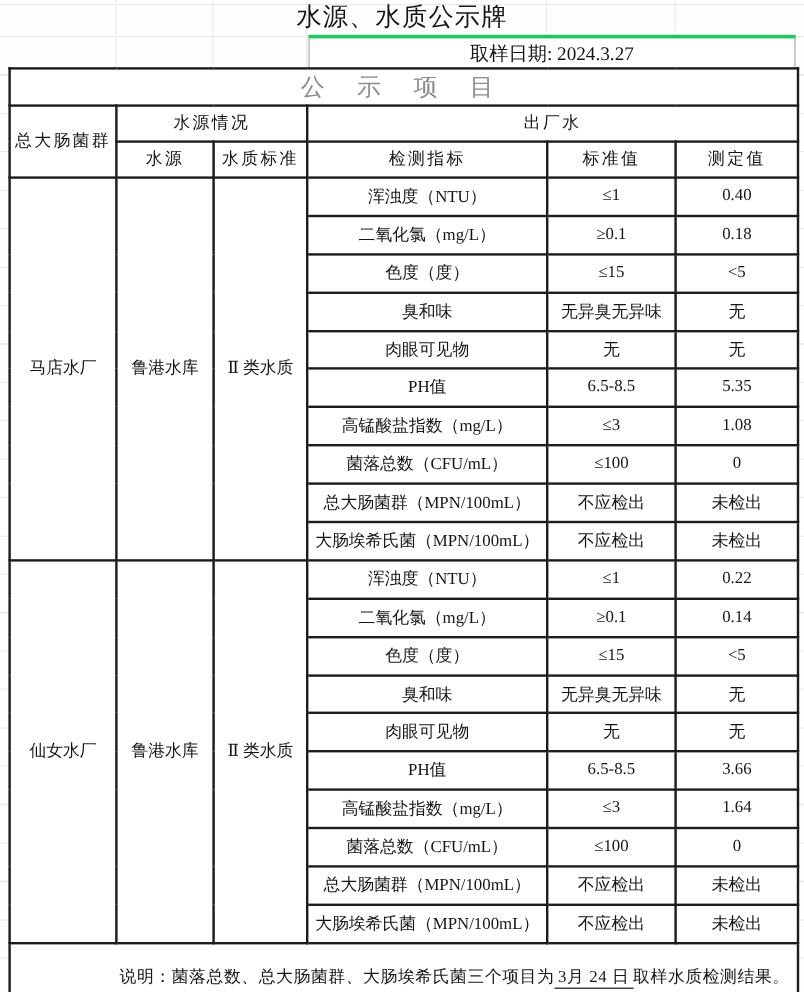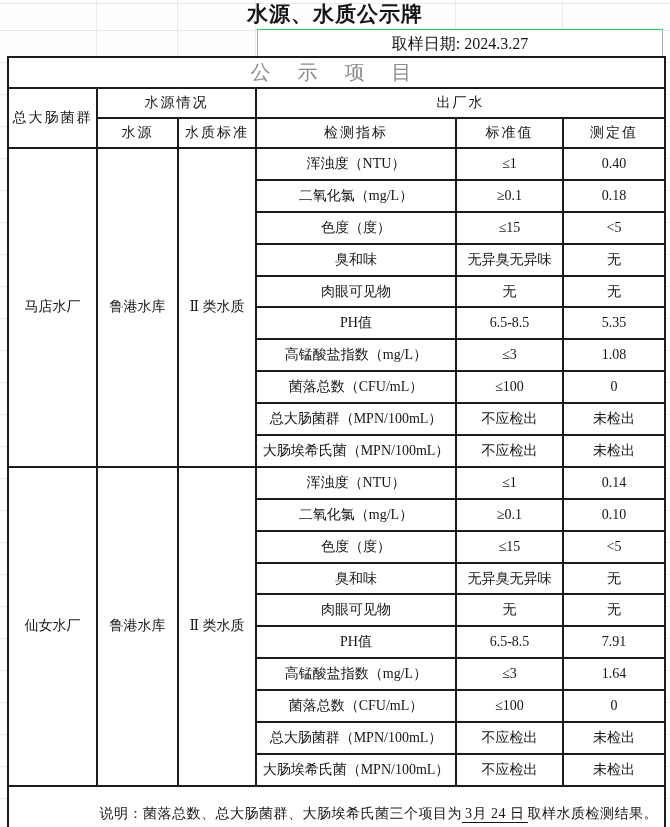--- a/index.html
+++ b/index.html
@@ -34,35 +34,35 @@
   }
   .page-title {
     position: absolute;
     top: 0;
     left: 0;
     width: 670px;
     height: 29px;
     line-height: 29px;
     text-align: center;
     font-size: 21px;
-    font-weight: bold;
+    font-weight: normal;
     letter-spacing: 1px;
     z-index: 2;
   }
   .sample-date-cell {
     position: absolute;
     left: 257px;
     top: 29px;
     width: 406px;
     height: 28px;
     line-height: 28px;
     text-align: center;
     font-size: 16px;
     background: #fff;
-    border-top: 1px solid #22c55e;
+    border-top: 3px solid #22c55e;
     border-left: 1px solid #a9a9a9;
     border-right: 1px solid #a9a9a9;
     box-sizing: border-box;
     z-index: 2;
   }
   .table-wrap {
     position: absolute;
     left: 7px;
     top: 56px;
     z-index: 3;
@@ -200,46 +200,46 @@
           <td>大肠埃希氏菌（MPN/100mL）</td>
           <td>不应检出</td>
           <td>未检出</td>
         </tr>
         <tr>
           <td rowspan="10">仙女水厂</td>
           <td rowspan="10">鲁港水库</td>
           <td rowspan="10">Ⅱ 类水质</td>
           <td>浑浊度（NTU）</td>
           <td>≤1</td>
-          <td>0.14</td>
+          <td>0.22</td>
         </tr>
         <tr>
           <td>二氧化氯（mg/L）</td>
           <td>≥0.1</td>
-          <td>0.10</td>
+          <td>0.14</td>
         </tr>
         <tr>
           <td>色度（度）</td>
           <td>≤15</td>
           <td>&lt;5</td>
         </tr>
         <tr>
           <td>臭和味</td>
           <td>无异臭无异味</td>
           <td>无</td>
         </tr>
         <tr>
           <td>肉眼可见物</td>
           <td>无</td>
           <td>无</td>
         </tr>
         <tr>
           <td>PH值</td>
           <td>6.5-8.5</td>
-          <td>7.91</td>
+          <td>3.66</td>
         </tr>
         <tr>
           <td>高锰酸盐指数（mg/L）</td>
           <td>≤3</td>
           <td>1.64</td>
         </tr>
         <tr>
           <td>菌落总数（CFU/mL）</td>
           <td>≤100</td>
           <td>0</td>

